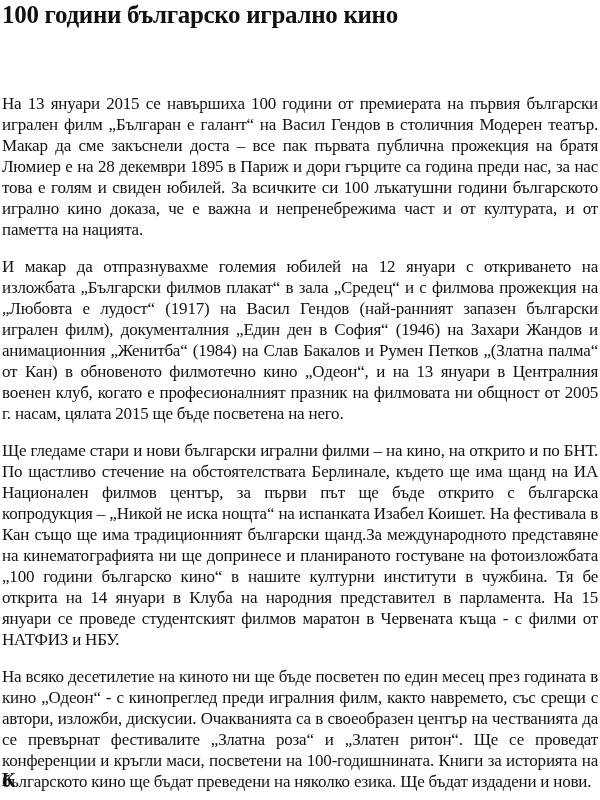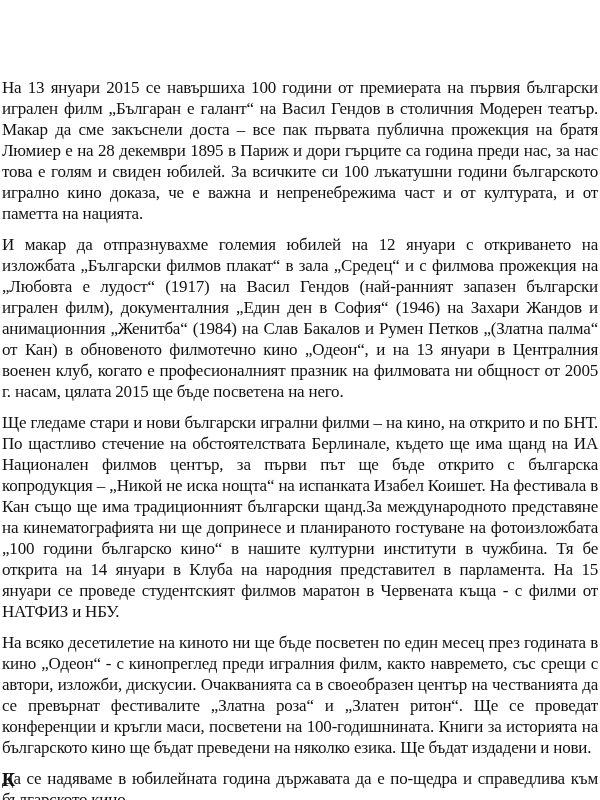--- a/index.html
+++ b/index.html
@@ -28,39 +28,40 @@
       line-height: 30px;
       white-space: nowrap;
     }
     .body {
       position: absolute;
       left: 2px;
       top: 77px;
       width: 596px;
     }
     .para {
-      margin: 0 0 10px 0;
+      margin: 16px 0 10px 0;
       font-size: 17px;
       line-height: 21px;
       text-align: justify;
       letter-spacing: -0.2px;
     }
     .footer-letter {
       position: absolute;
       left: 2px;
       top: 770px;
       font-size: 18px;
       font-weight: bold;
       margin: 0;
     }
   </style>
 </head>
 <body>
 
 <div class="page">
+  <h1 class="title">100 години българско игрално кино</h1>
 
   <div class="body">
     <p class="para">На 13 януари 2015 се навършиха 100 години от премиерата на първия български игрален филм „Българан е галант“ на Васил Гендов в столичния Модерен театър. Макар да сме закъснели доста – все пак първата публична прожекция на братя Люмиер е на 28 декември 1895 в Париж и дори гърците са година преди нас, за нас това е голям и свиден юбилей. За всичките си 100 лъкатушни години българското игрално кино доказа, че е важна и непренебрежима част и от културата, и от паметта на нацията.</p>
     <p class="para">И макар да отпразнувахме големия юбилей на 12 януари с откриването на изложбата „Български филмов плакат“ в зала „Средец“ и с филмова прожекция на „Любовта е лудост“ (1917) на Васил Гендов (най-ранният запазен български игрален филм), документалния „Един ден в София“ (1946) на Захари Жандов и анимационния „Женитба“ (1984) на Слав Бакалов и Румен Петков „(Златна палма“ от Кан) в обновеното филмотечно кино „Одеон“, и на 13 януари в Централния военен клуб, когато е професионалният празник на филмовата ни общност от 2005 г. насам, цялата 2015 ще бъде посветена на него.</p>
     <p class="para">Ще гледаме стари и нови български игрални филми – на кино, на открито и по БНТ. По щастливо стечение на обстоятелствата Берлинале, където ще има щанд на ИА Национален филмов център, за първи път ще бъде открито с българска копродукция – „Никой не иска нощта“ на испанката Изабел Коишет. На фестивала в Кан също ще има традиционният български щанд.За международното представяне на кинематографията ни ще допринесе и планираното гостуване на фотоизложбата „100 години българско кино“ в нашите културни институти в чужбина. Тя бе открита на 14 януари в Клуба на народния представител в парламента. На 15 януари се проведе студентският филмов маратон в Червената къща - с филми от НАТФИЗ и НБУ.</p>
     <p class="para">На всяко десетилетие на киното ни ще бъде посветен по един месец през годината в кино „Одеон“ - с кинопреглед преди игралния филм, както навремето, със срещи с автори, изложби, дискусии. Очакванията са в своеобразен център на честванията да се превърнат фестивалите „Златна роза“ и „Златен ритон“. Ще се проведат конференции и кръгли маси, посветени на 100-годишнината. Книги за историята на българското кино ще бъдат преведени на няколко езика. Ще бъдат издадени и нови.</p>
     <p class="para">Да се надяваме в юбилейната година държавата да е по-щедра и справедлива към българското кино.</p>
   </div>
 
   <p class="footer-letter">К</p>

